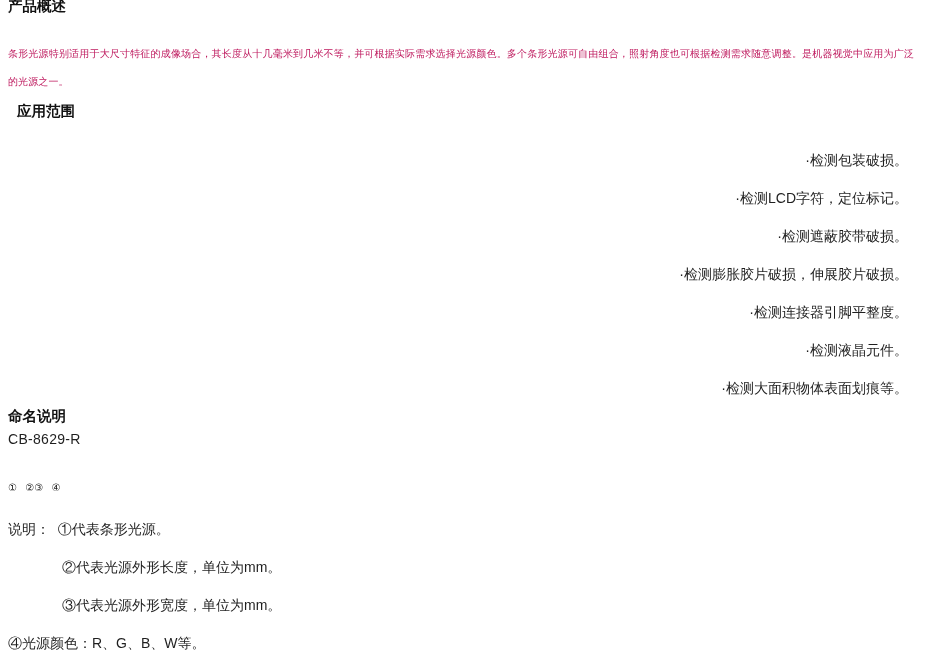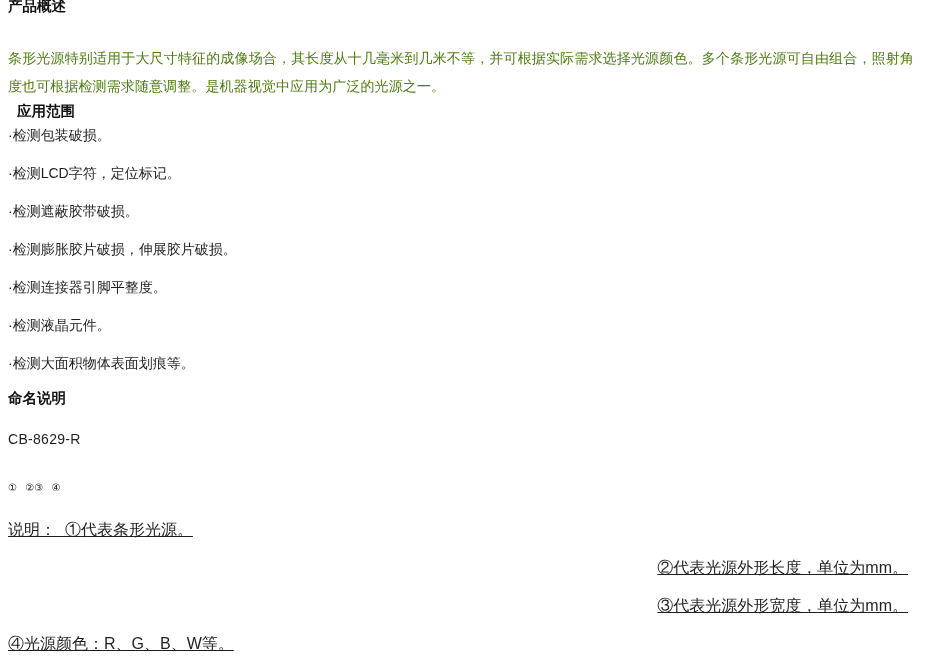--- a/index.html
+++ b/index.html
@@ -31,50 +31,51 @@
   .title-overview {
     position: absolute;
     left: 8px;
     top: -4px;
   }
   .body-para {
     position: absolute;
     left: 8px;
     top: 30px;
     width: 906px;
-    font-size: 14px;
+    font-size: 10px;
     line-height: 28px;
-    color: #4d7c0f;
+    color: #be185d;
     text-align: justify;
     text-justify: inter-ideograph;
     letter-spacing: 0.1px;
   }
   .title-scope {
     position: absolute;
     left: 17px;
     top: 101px;
     text-align: center;
   }
   .bullet-list {
     position: absolute;
     left: 8px;
-    top: 126px;
+    top: 151px;
     width: 900px;
+    text-align: right;
   }
   .bullet-item {
     font-size: 14px;
     line-height: 19px;
     height: 38px;
     color: #1f1f1f;
     white-space: nowrap;
   }
   .title-naming {
     position: absolute;
     left: 8px;
-    top: 388px;
+    top: 406px;
   }
   .model-code {
     position: absolute;
     left: 8px;
     top: 431px;
     font-size: 14px;
     color: #1f1f1f;
     letter-spacing: 0.3px;
   }
   .circled-row {
@@ -85,28 +86,27 @@
     color: #1f1f1f;
     white-space: pre;
   }
   .note-block {
     position: absolute;
     left: 8px;
     top: 520px;
     width: 900px;
   }
   .note-line {
-    font-size: 16px;
+    font-size: 14px;
     line-height: 19px;
     height: 38px;
     color: #1f1f1f;
     white-space: pre;
-    text-decoration: underline;
   }
-  .note-line.indent-1 { padding-left: 54px; text-align: right; }
+  .note-line.indent-1 { padding-left: 54px; }
   .note-line.indent-0 { padding-left: 0; }
 </style>
 </head>
 <body>
 
 <div class="page">
 
   <h2 class="section-title title-overview">产品概述</h2>
 
   <p class="body-para">条形光源特别适用于大尺寸特征的成像场合，其长度从十几毫米到几米不等，并可根据实际需求选择光源颜色。多个条形光源可自由组合，照射角度也可根据检测需求随意调整。是机器视觉中应用为广泛的光源之一。</p>

